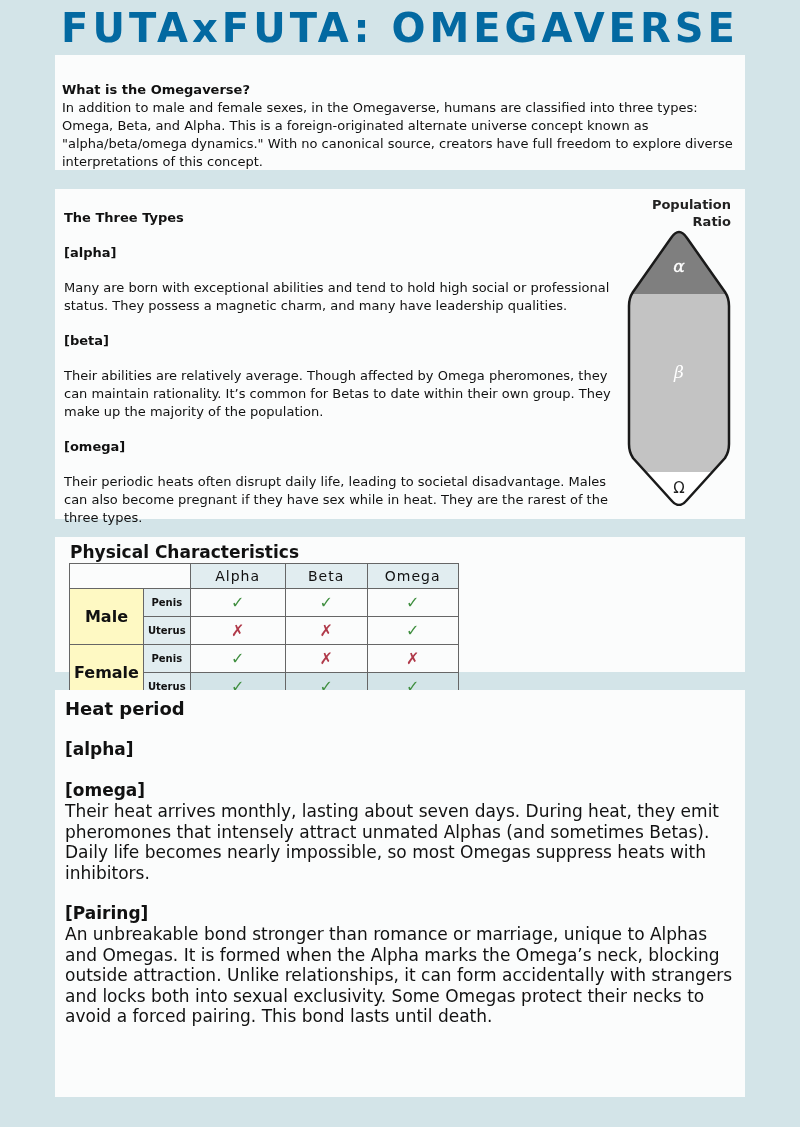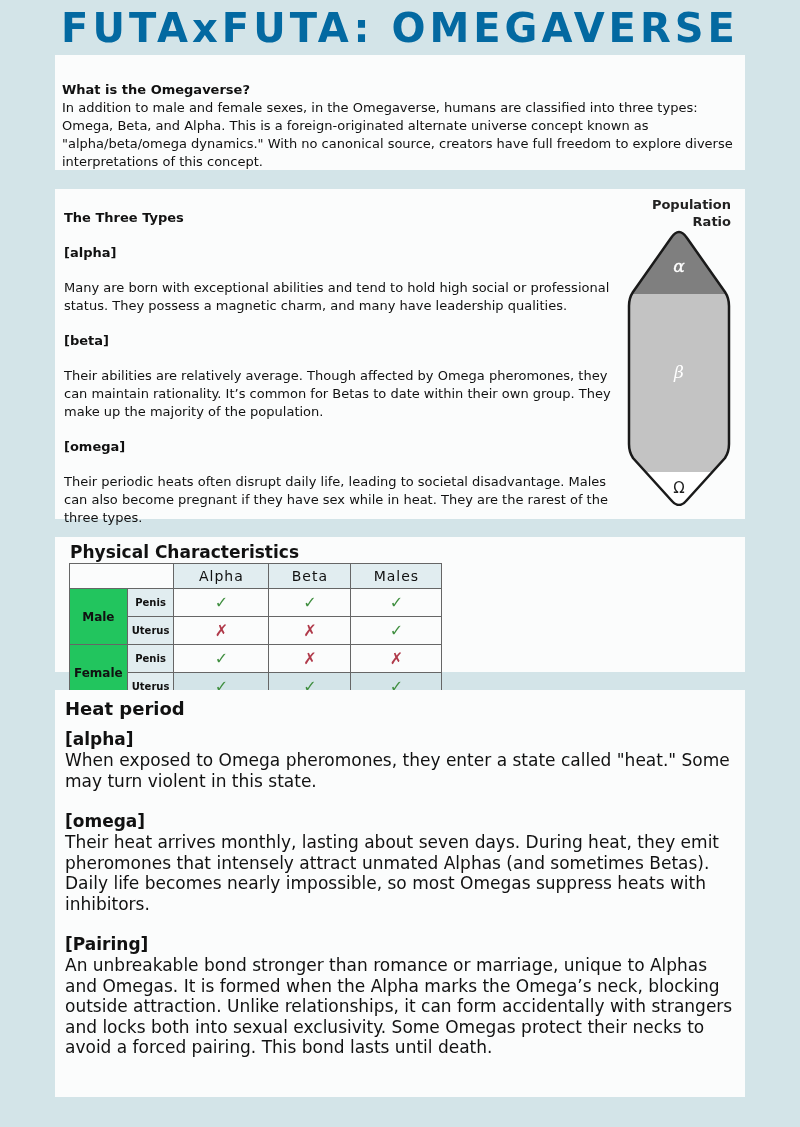--- a/index.html
+++ b/index.html
@@ -50,27 +50,27 @@
       border: 1.5px solid #333;
     }
     table.pc td, table.pc th {
       border: 1px solid #666;
       text-align: center;
       height: 20px;
       padding: 4px;
     }
     table.pc th { background: #e1edf0; font-weight: normal; font-size: 14px; letter-spacing: 1px; }
     table.pc th.blank { background: #fbfcfc; }
-    table.pc td.sex { background: #22c55e; font-weight: bold; width: 57px; font-size: 12px; }
+    table.pc td.sex { background: #fef9c3; font-weight: bold; width: 57px; font-size: 16px; }
     table.pc td.organ { background: #e1edf0; font-weight: bold; font-size: 10px; width: 37px; }
     table.pc td.mark { font-size: 16px; }
     .yes { color: #3f8e3f; }
     .no { color: #b03a4a; }
 
-    .heat .h-big { font-weight: bold; font-size: 18px; line-height: 24px; margin-top: 2px; margin-bottom: 8px; }
+    .heat .h-big { font-weight: bold; font-size: 18px; line-height: 24px; margin-top: 2px; margin-bottom: 18px; }
     .heat .sub { font-weight: bold; font-size: 17px; line-height: 21px; }
     .heat .p-big { font-size: 17px; line-height: 20.5px; }
     .heat .block { margin-bottom: 20px; }
   </style>
 </head>
 <body>
 
 <div class="title">FUTAxFUTA: OMEGAVERSE</div>
 
 <section class="card intro">
@@ -118,21 +118,21 @@
 </section>
 
 <section class="card phys">
   <div class="phys-title">Physical Characteristics</div>
   <table class="pc">
     <tbody>
         <tr>
       <th class="blank" colspan="2" style="width:94px;"></th>
       <th style="width:95px;">Alpha</th>
       <th style="width:82px;margin-left:46px;">Beta</th>
-      <th style="width:91px;">Males</th>
+      <th style="width:91px;">Omega</th>
     </tr>
     <tr>
       <td class="sex" rowspan="2">Male</td>
       <td class="organ">Penis</td>
       <td class="mark yes">✓</td>
       <td class="mark yes">✓</td>
       <td class="mark yes">✓</td>
     </tr>
     <tr>
       <td class="organ">Uterus</td>
@@ -154,21 +154,20 @@
       <td class="mark yes">✓</td>
     </tr>
   </tbody>
     </table>
 </section>
 
 <section class="card heat">
   <div class="h-big">Heat period</div>
   <div class="block">
     <div class="sub">[alpha]</div>
-    <div class="p-big">When exposed to Omega pheromones, they enter a state called "heat." Some may turn violent in this state.</div>
   </div>
   <div class="block">
     <div class="sub">[omega]</div>
     <div class="p-big">Their heat arrives monthly, lasting about seven days. During heat, they emit pheromones that intensely attract unmated Alphas (and sometimes Betas). Daily life becomes nearly impossible, so most Omegas suppress heats with inhibitors.</div>
   </div>
   <div class="block">
     <div class="sub">[Pairing]</div>
     <div class="p-big">An unbreakable bond stronger than romance or marriage, unique to Alphas and Omegas. It is formed when the Alpha marks the Omega’s neck, blocking outside attraction. Unlike relationships, it can form accidentally with strangers and locks both into sexual exclusivity. Some Omegas protect their necks to avoid a forced pairing. This bond lasts until death.</div>
   </div>
 </section>

